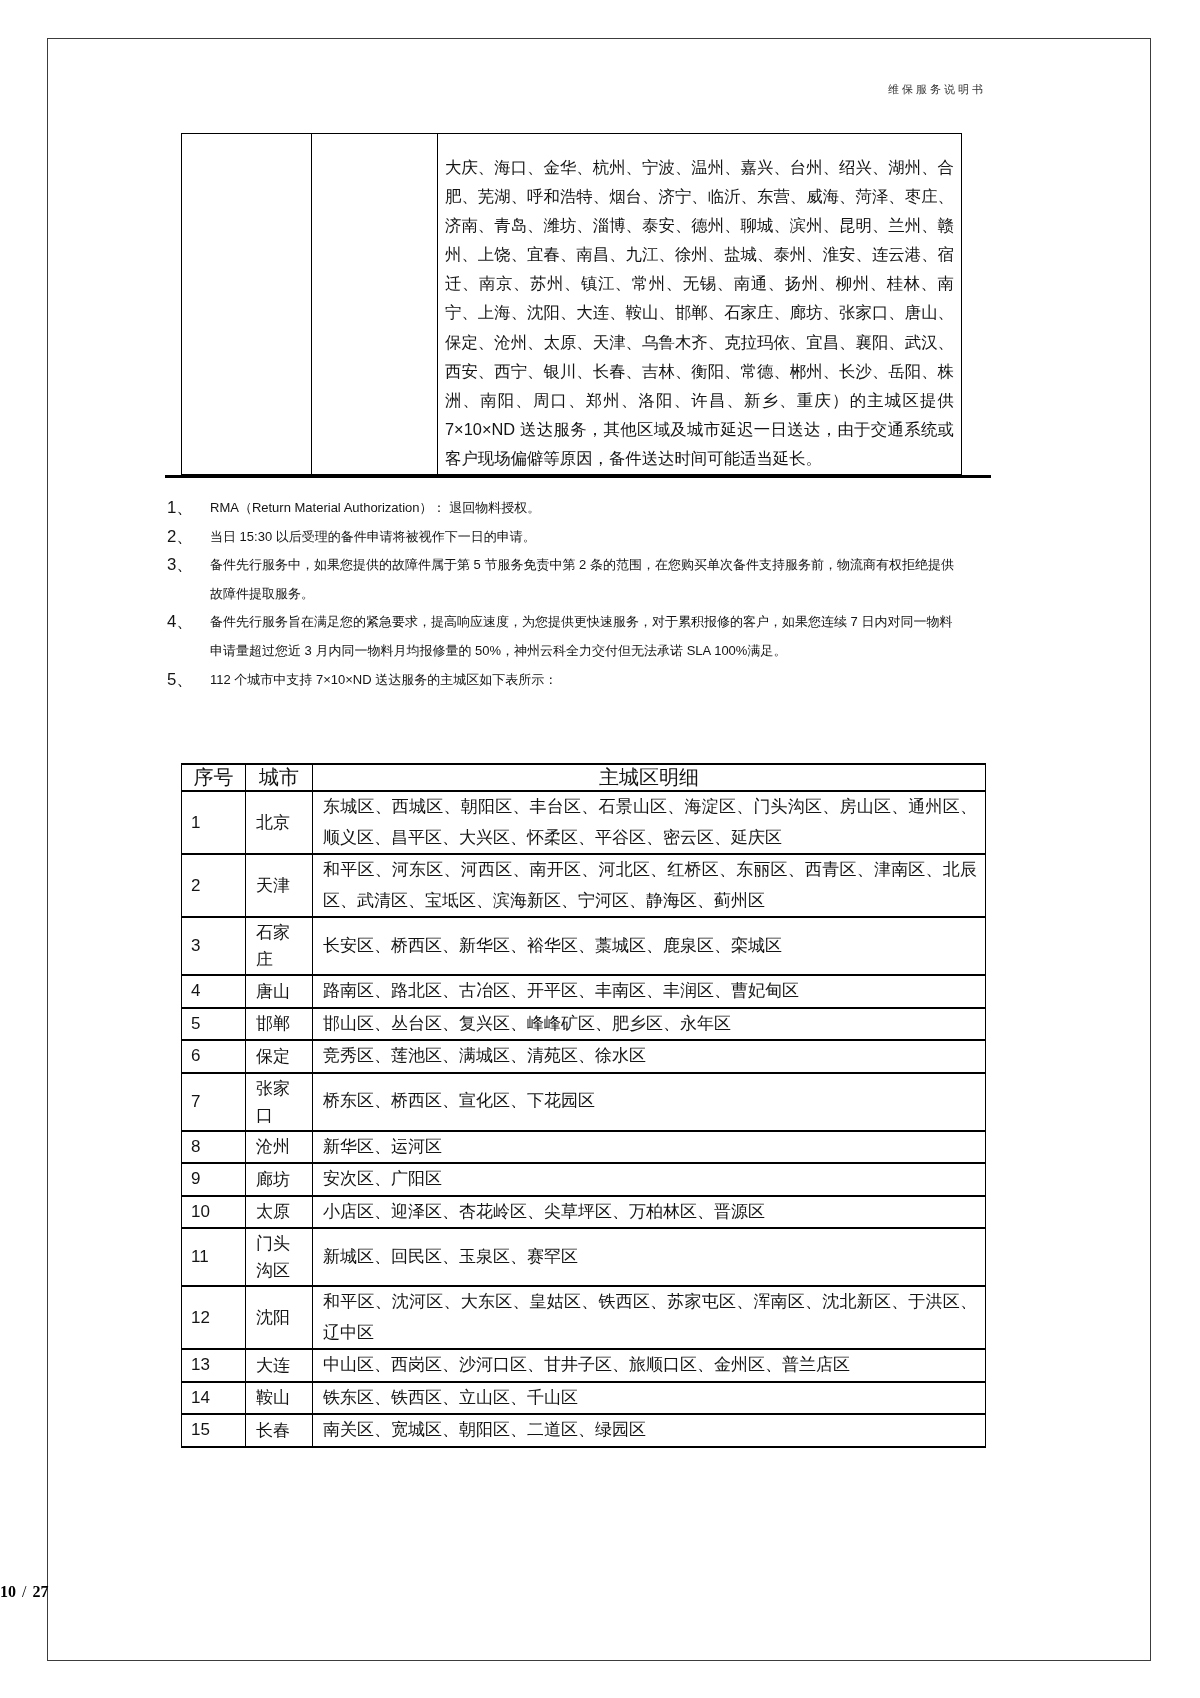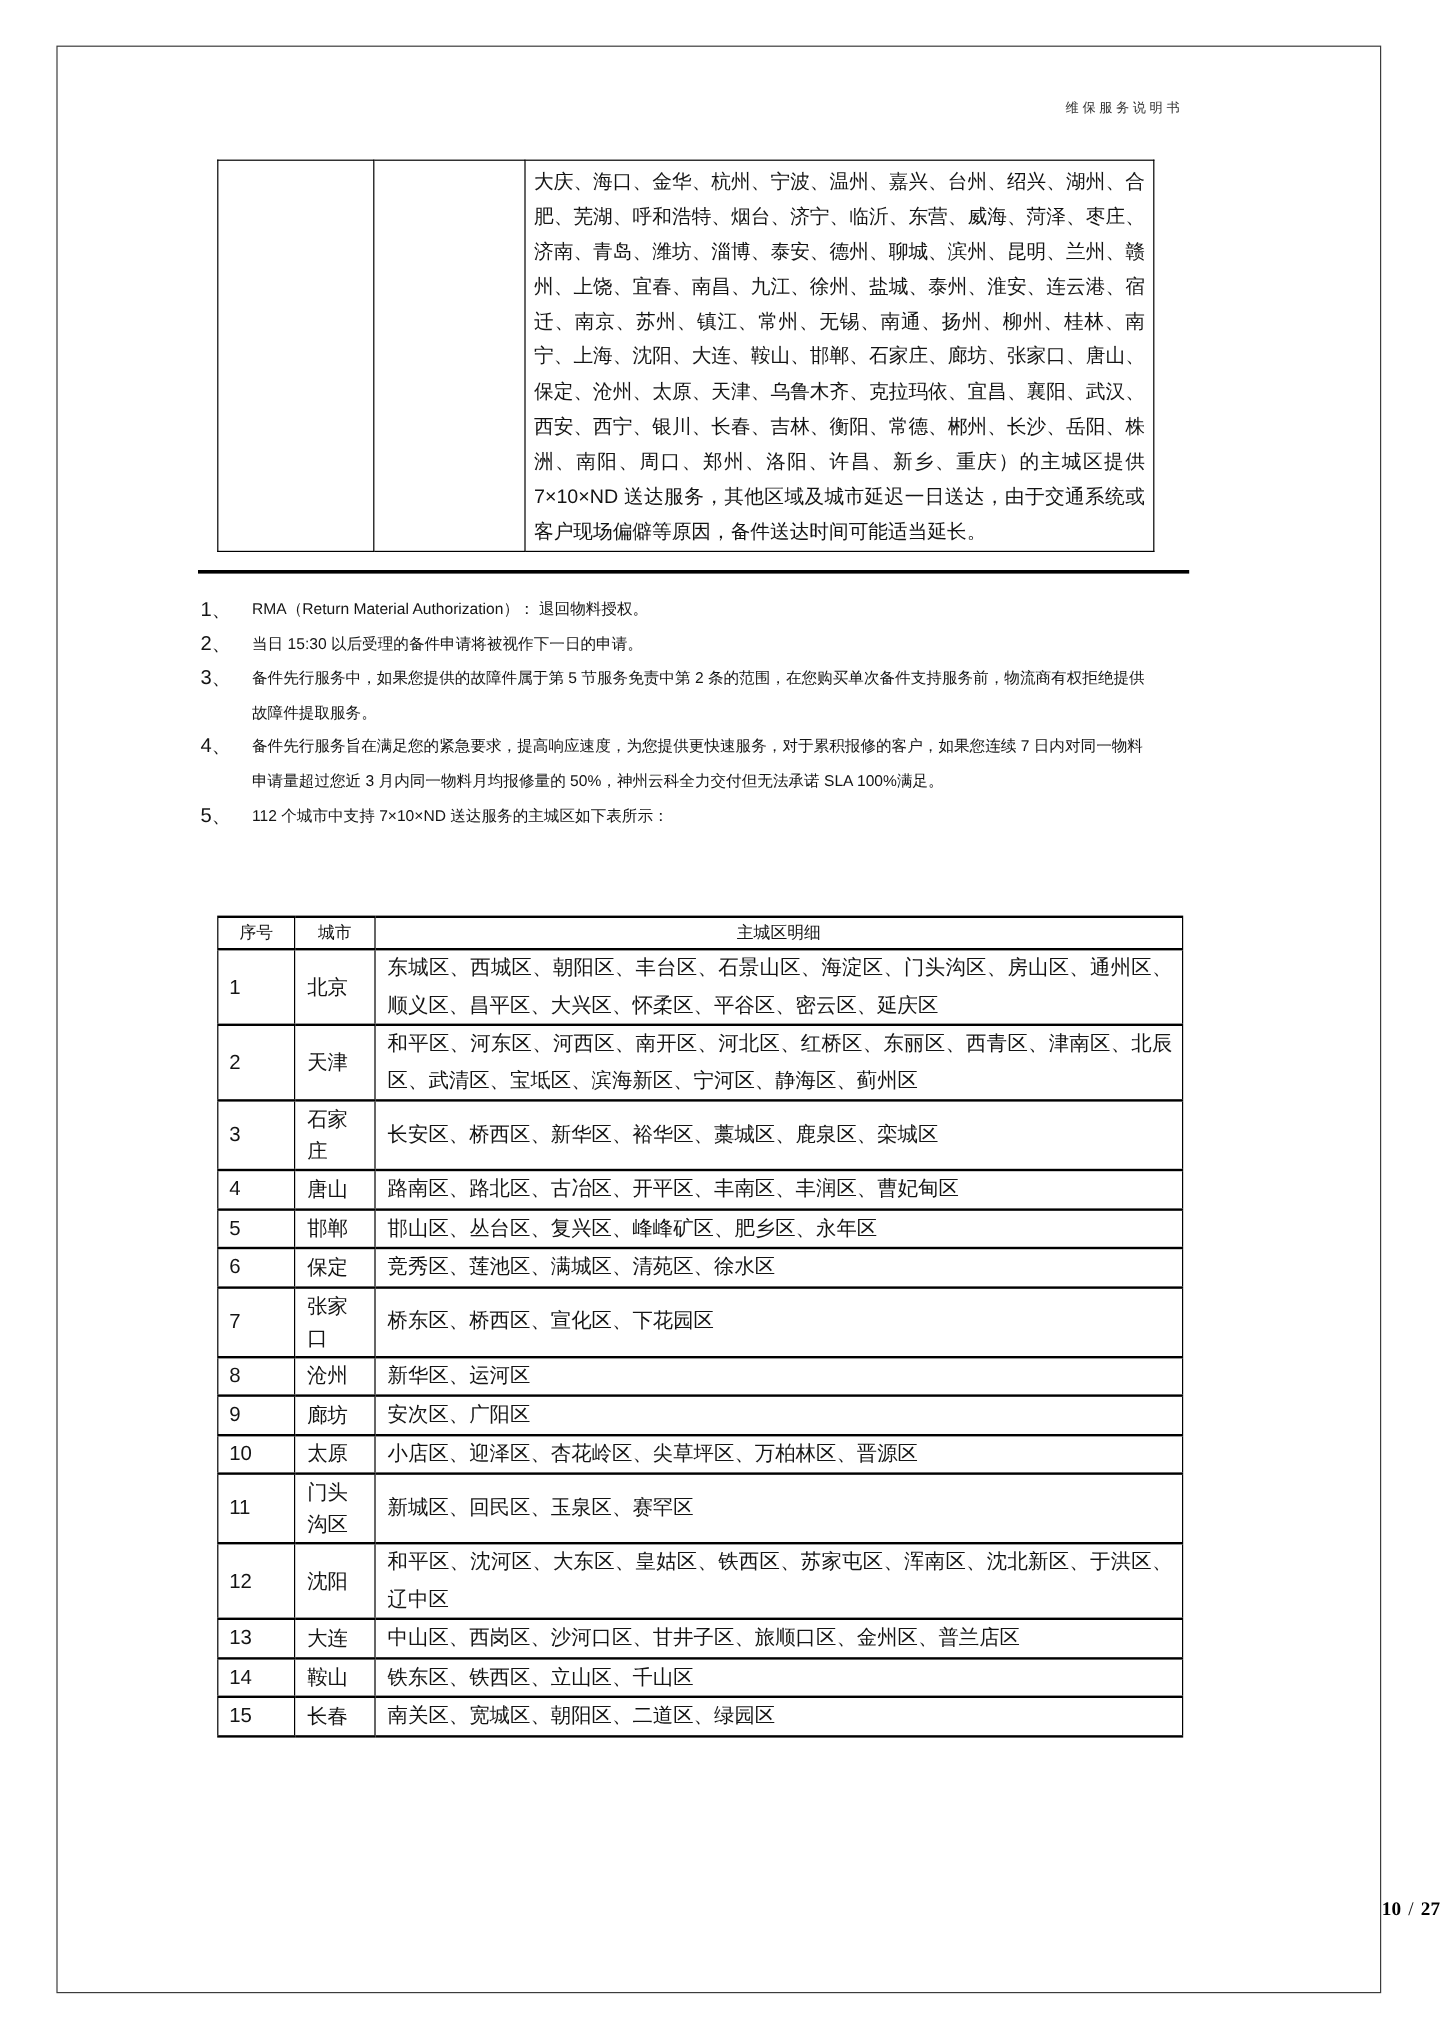--- a/index.html
+++ b/index.html
@@ -24,21 +24,21 @@
     border-collapse:collapse; table-layout:fixed;
   }
   .cont-table td {
     border:1px solid #000; vertical-align:top; box-sizing:border-box;
     height:326px;
   }
   .cont-table .c1 { width:130px; }
   .cont-table .c2 { width:126px; }
   .cont-table .c3 { width:524px; }
   .cont-cell-text {
-    padding:3px 6px 0 6px; font-size:16.4px; line-height:29.1px;
+    padding:18px 6px 0 6px; font-size:16.4px; line-height:29.1px;
     text-align:justify; color:#141414;
   }
   .rule {
     position:absolute; left:165px; top:475px; width:826px; height:3px;
     background:#000;
   }
   
   .notes { position:absolute; left:167px; top:494px; width:792px; }
   .notes-title { font-weight:bold; font-size:17.5px; color:#000; margin-bottom:11px; }
   .note-item { display:flex; }
@@ -48,28 +48,28 @@
   .districts {
     position:absolute; left:181px; top:763px; width:804px;
     border-collapse:collapse; table-layout:fixed; font-size:17px; color:#141414;
   }
   .districts th, .districts td {
     border-top:2px solid #000; border-bottom:2px solid #000;
     border-left:1px solid #000; border-right:1px solid #000;
     box-sizing:border-box;
   }
   .districts th {
-    font-weight:normal; font-size:14px; height:23px; line-height:25px;
+    font-weight:normal; font-size:20px; height:23px; line-height:25px;
     padding:0; text-align:center;
   }
   .districts td.col-num  { width:64px;  padding:0 4px 0 9px;  line-height:30px; }
   .districts td.col-city { width:67px;  padding:1px 6px 1px 10px; line-height:27px; }
   .districts td.col-detail { width:673px; padding:0 8px 0 10px; line-height:30.5px; text-align:justify; }
   .doc-footer {
-    position:absolute; left:0; top:1583px; width:1200px; text-align:right;
+    position:absolute; left:0; top:1583px; width:1200px; text-align:left;
     font-family:"Liberation Serif","DejaVu Serif",serif; font-size:16px; color:#000;
   }
   .doc-footer .pg-bold { font-weight:bold; }
   .doc-footer .pg-sep { padding:0 6px; font-weight:normal; }
 </style>
 </head>
 <body>
 
 <div class="frame"></div>
 

